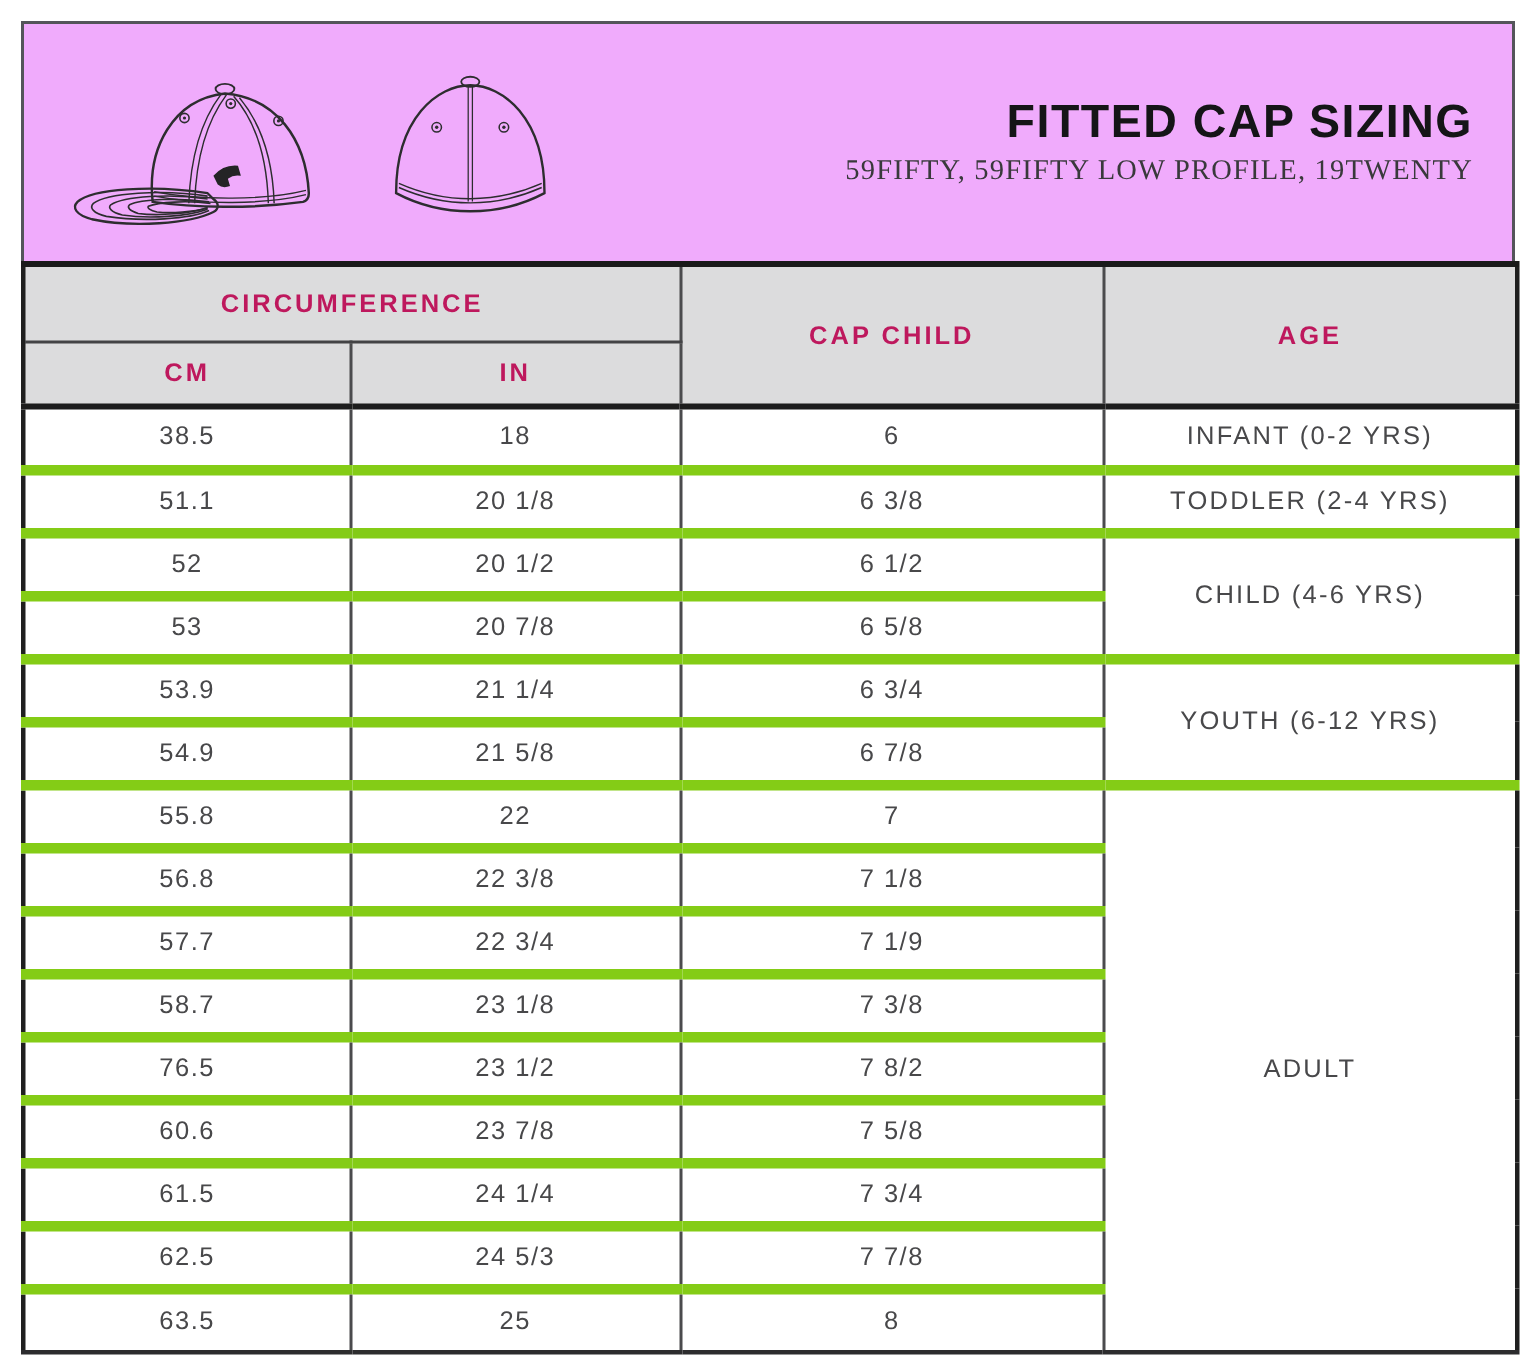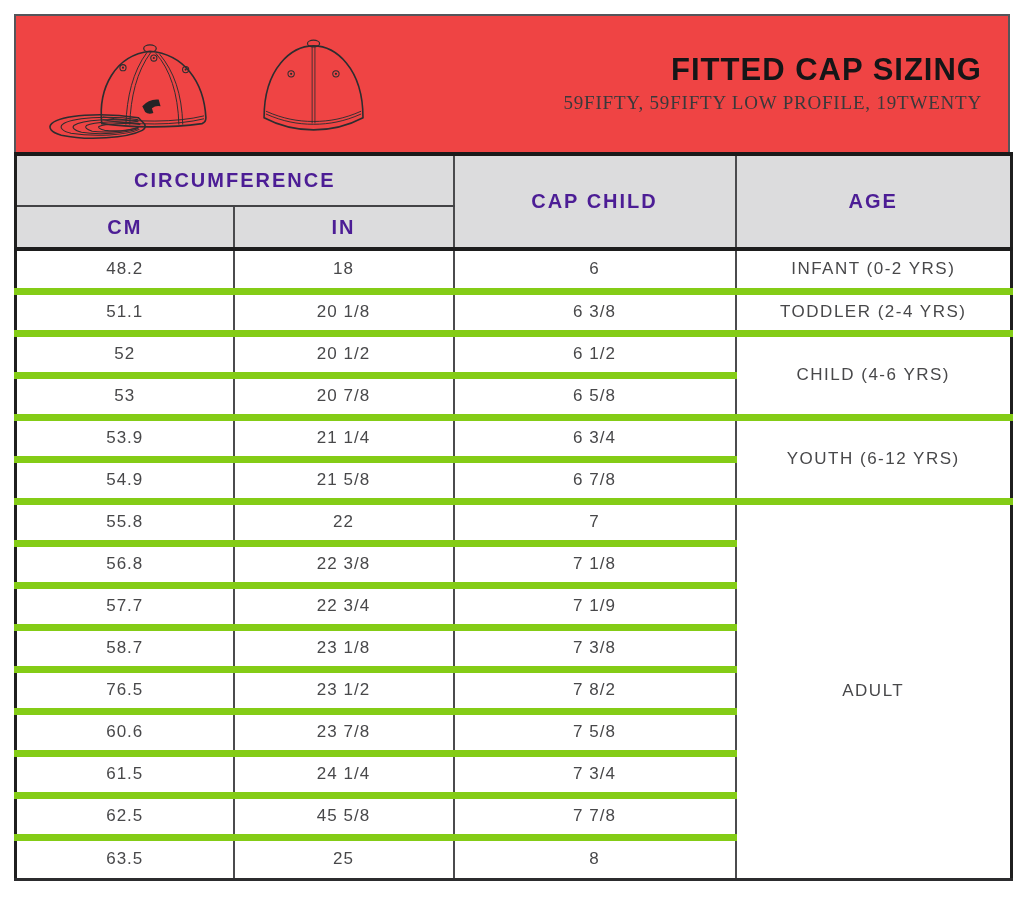--- a/index.html
+++ b/index.html
@@ -6,22 +6,22 @@
   html, body { background: #ffffff; }
   body {
     width: 1024px; height: 904px;
     font-family: "Liberation Sans", "DejaVu Sans", sans-serif;
     overflow: hidden;
   }
   .page { width: 1024px; height: 904px; padding: 14px 14px 0 14px; background: #fff; }
 
   
   .band {
-    height: 138px;
-    background: #ef4444;
+    height: 160px;
+    background: #f0abfc;
     border: 2px solid #54555a;
     border-bottom: none;
     display: flex;
     align-items: center;
     justify-content: space-between;
     padding: 0 26px 0 26px;
   }
   .caps { display: flex; align-items: center; gap: 20px; margin-top: 4px; }
   .titles { text-align: right; padding-bottom: 2px; }
   .title {
@@ -50,24 +50,24 @@
     background: #ffffff;
   }
   th, td {
     border-left: 2px solid #4b4b4d;
     border-right: 2px solid #4b4b4d;
     text-align: center;
     vertical-align: middle;
   }
   thead th {
     background: #dcdcdd;
-    font-size: 20px;
+    font-size: 17px;
     font-weight: 700;
     letter-spacing: 2px;
-    color: #4c1d95;
+    color: #be185d;
   }
   thead tr.hrow-a { height: 52px; }
   thead tr.hrow-b { height: 43px; }
   .th-circ { border-bottom: 2px solid #434345; }
   .th-cm, .th-in { border-bottom: 4px solid #1d1d1d; }
   .th-cap, .th-age { border-bottom: 4px solid #1d1d1d; }
   tbody tr { height: 42px; }
   tbody td {
     border-top: 7px solid #84cc16;
     border-bottom: 3px solid #2c2c2e;
@@ -159,21 +159,21 @@
         <th rowspan="2" class="th-cap">CAP CHILD</th>
         <th rowspan="2" class="th-age">AGE</th>
       </tr>
       <tr class="hrow-b">
         <th class="th-cm">CM</th>
         <th class="th-in">IN</th>
       </tr>
     </thead>
     <tbody>
         <tr>
-          <td>48.2</td>
+          <td>38.5</td>
           <td>18</td>
           <td>6</td>
           <td class="age-cell" rowspan="1">INFANT (0-2 YRS)</td>
         </tr>
         <tr>
           <td>51.1</td>
           <td>20 1/8</td>
           <td>6 3/8</td>
           <td class="age-cell" rowspan="1">TODDLER (2-4 YRS)</td>
         </tr>
@@ -230,21 +230,21 @@
           <td>23 7/8</td>
           <td>7 5/8</td>
         </tr>
         <tr>
           <td>61.5</td>
           <td>24 1/4</td>
           <td>7 3/4</td>
         </tr>
         <tr>
           <td>62.5</td>
-          <td>45 5/8</td>
+          <td>24 5/3</td>
           <td>7 7/8</td>
         </tr>
         <tr>
           <td>63.5</td>
           <td>25</td>
           <td>8</td>
         </tr>
       </tbody>
   </table>
 

